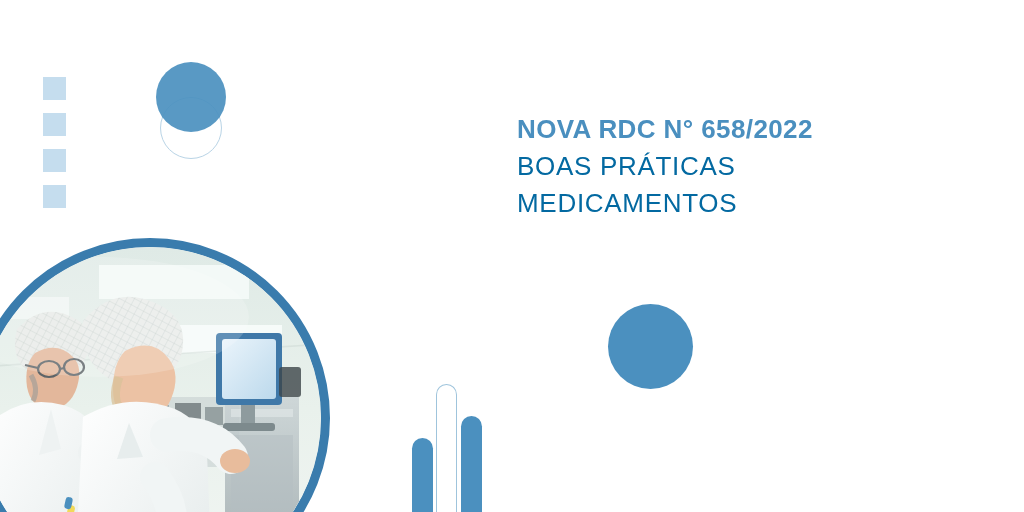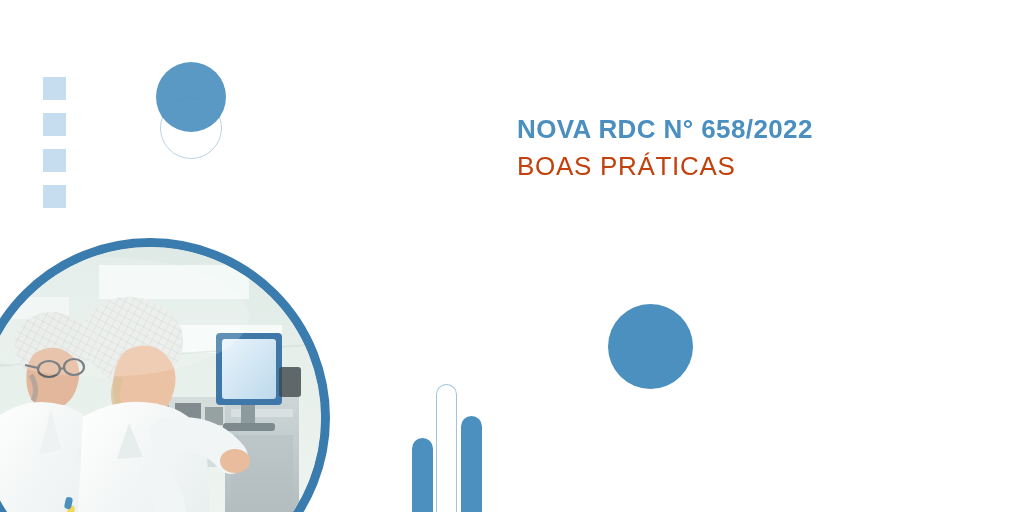--- a/index.html
+++ b/index.html
@@ -102,21 +102,21 @@
     letter-spacing: 0.4px;
     color: #4a8fbf;
     line-height: 1.32;
     margin: 0 0 2px 0;
     white-space: nowrap;
   }
   .title-sub {
     font-size: 26px;
     font-weight: 400;
     letter-spacing: 0.7px;
-    color: #c2410c;
+    color: #0369a1;
     line-height: 1.42;
     margin: 0;
     white-space: nowrap;
   }
 
   
   .blue-dot {
     position: absolute;
     left: 608px;
     top: 304px;
@@ -308,20 +308,21 @@
         </g>
 
         <ellipse cx="120" cy="70" rx="150" ry="60" fill="#ffffff" opacity="0.18"></ellipse>
       </svg>
     </div>
   </div>
 
   <div class="title-block">
     <h1 class="title-main">NOVA RDC N° 658/2022</h1>
     <p class="title-sub">BOAS PRÁTICAS</p>
+    <p class="title-sub">MEDICAMENTOS</p>
   </div>
 
   <div class="blue-dot"></div>
 
   <div class="bars-group">
     <div class="bar bar-left"></div>
     <div class="bar bar-mid"></div>
     <div class="bar bar-right"></div>
   </div>
 

